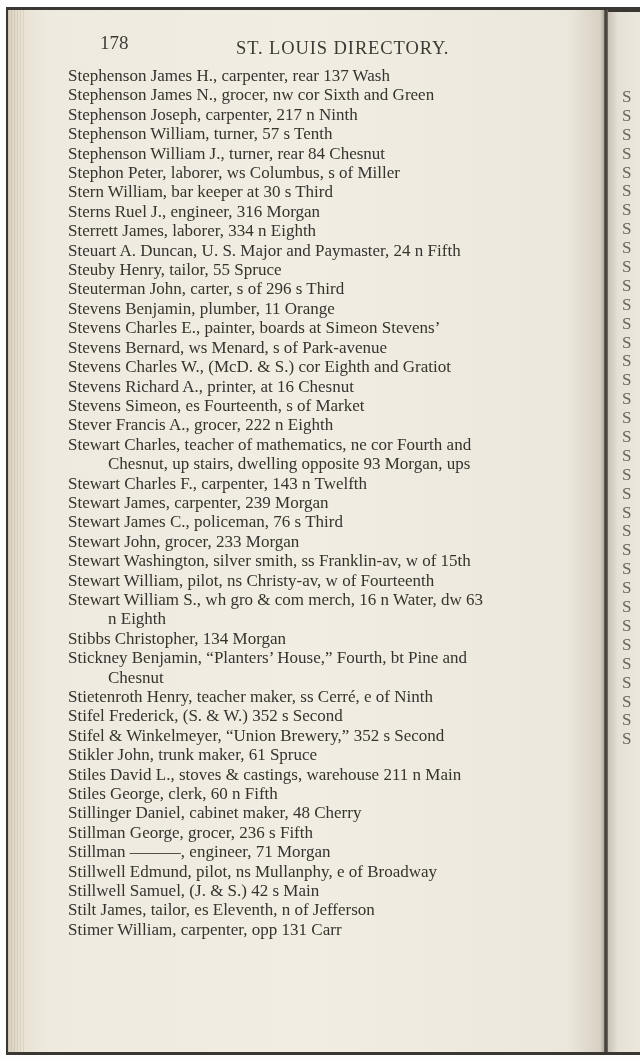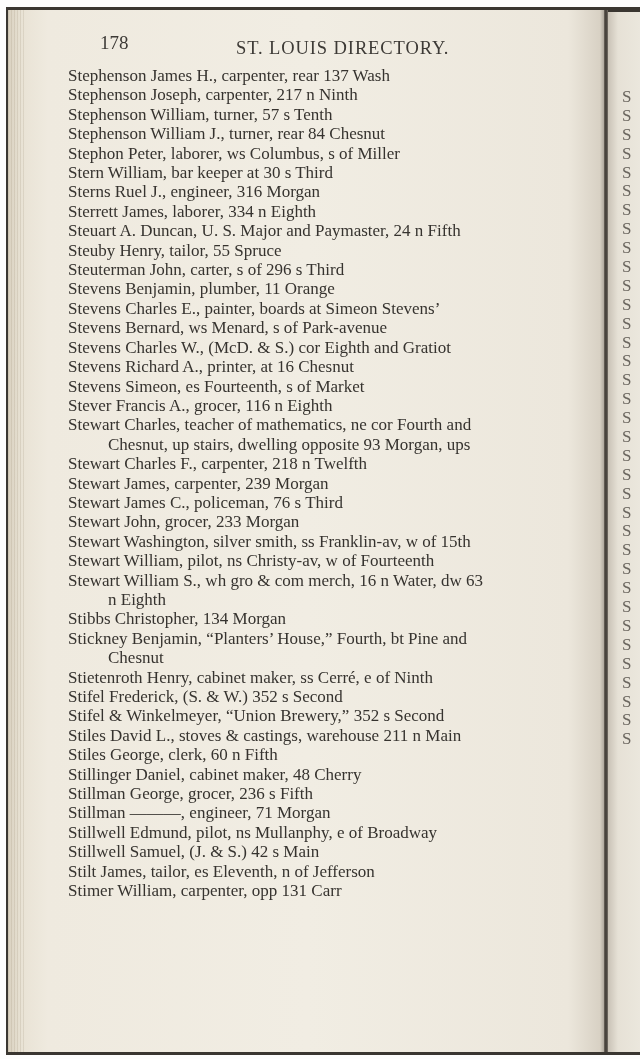--- a/index.html
+++ b/index.html
@@ -104,50 +104,52 @@
     <div>S</div>
   </div>
 
 <div class="header">
   <span class="page-number">178</span>
   <span class="running-title">ST. LOUIS DIRECTORY.</span>
 </div>
 
 <div class="entries" id="entries">
     <div class="entry"><span>Stephenson James H., carpenter, rear 137 Wash</span></div>
+    <div class="entry"><span>Stephenson James N., grocer, nw cor Sixth and Green</span></div>
     <div class="entry"><span>Stephenson Joseph, carpenter, 217 n Ninth</span></div>
     <div class="entry"><span>Stephenson William, turner, 57 s Tenth</span></div>
     <div class="entry"><span>Stephenson William J., turner, rear 84 Chesnut</span></div>
     <div class="entry"><span>Stephon Peter, laborer, ws Columbus, s of Miller</span></div>
     <div class="entry"><span>Stern William, bar keeper at 30 s Third</span></div>
     <div class="entry"><span>Sterns Ruel J., engineer, 316 Morgan</span></div>
     <div class="entry"><span>Sterrett James, laborer, 334 n Eighth</span></div>
     <div class="entry"><span>Steuart A. Duncan, U. S. Major and Paymaster, 24 n Fifth</span></div>
     <div class="entry"><span>Steuby Henry, tailor, 55 Spruce</span></div>
     <div class="entry"><span>Steuterman John, carter, s of 296 s Third</span></div>
     <div class="entry"><span>Stevens Benjamin, plumber, 11 Orange</span></div>
     <div class="entry"><span>Stevens Charles E., painter, boards at Simeon Stevens’</span></div>
     <div class="entry"><span>Stevens Bernard, ws Menard, s of Park-avenue</span></div>
     <div class="entry"><span>Stevens Charles W., (McD. &amp; S.) cor Eighth and Gratiot</span></div>
     <div class="entry"><span>Stevens Richard A., printer, at 16 Chesnut</span></div>
     <div class="entry"><span>Stevens Simeon, es Fourteenth, s of Market</span></div>
-    <div class="entry"><span>Stever Francis A., grocer, 116 n Eighth</span></div>
+    <div class="entry"><span>Stever Francis A., grocer, 222 n Eighth</span></div>
     <div class="entry"><span>Stewart Charles, teacher of mathematics, ne cor Fourth and</span><span class="cont">Chesnut, up stairs, dwelling opposite 93 Morgan, ups</span></div>
-    <div class="entry"><span>Stewart Charles F., carpenter, 218 n Twelfth</span></div>
+    <div class="entry"><span>Stewart Charles F., carpenter, 143 n Twelfth</span></div>
     <div class="entry"><span>Stewart James, carpenter, 239 Morgan</span></div>
     <div class="entry"><span>Stewart James C., policeman, 76 s Third</span></div>
     <div class="entry"><span>Stewart John, grocer, 233 Morgan</span></div>
     <div class="entry"><span>Stewart Washington, silver smith, ss Franklin-av, w of 15th</span></div>
     <div class="entry"><span>Stewart William, pilot, ns Christy-av, w of Fourteenth</span></div>
     <div class="entry"><span>Stewart William S., wh gro &amp; com merch, 16 n Water, dw 63</span><span class="cont">n Eighth</span></div>
     <div class="entry"><span>Stibbs Christopher, 134 Morgan</span></div>
     <div class="entry"><span>Stickney Benjamin, “Planters’ House,” Fourth, bt Pine and</span><span class="cont">Chesnut</span></div>
-    <div class="entry"><span>Stietenroth Henry, cabinet maker, ss Cerré, e of Ninth</span></div>
+    <div class="entry"><span>Stietenroth Henry, teacher maker, ss Cerré, e of Ninth</span></div>
     <div class="entry"><span>Stifel Frederick, (S. &amp; W.) 352 s Second</span></div>
     <div class="entry"><span>Stifel &amp; Winkelmeyer, “Union Brewery,” 352 s Second</span></div>
+    <div class="entry"><span>Stikler John, trunk maker, 61 Spruce</span></div>
     <div class="entry"><span>Stiles David L., stoves &amp; castings, warehouse 211 n Main</span></div>
     <div class="entry"><span>Stiles George, clerk, 60 n Fifth</span></div>
     <div class="entry"><span>Stillinger Daniel, cabinet maker, 48 Cherry</span></div>
     <div class="entry"><span>Stillman George, grocer, 236 s Fifth</span></div>
     <div class="entry"><span>Stillman ———, engineer, 71 Morgan</span></div>
     <div class="entry"><span>Stillwell Edmund, pilot, ns Mullanphy, e of Broadway</span></div>
     <div class="entry"><span>Stillwell Samuel, (J. &amp; S.) 42 s Main</span></div>
     <div class="entry"><span>Stilt James, tailor, es Eleventh, n of Jefferson</span></div>
     <div class="entry"><span>Stimer William, carpenter, opp 131 Carr</span></div>
   </div>

